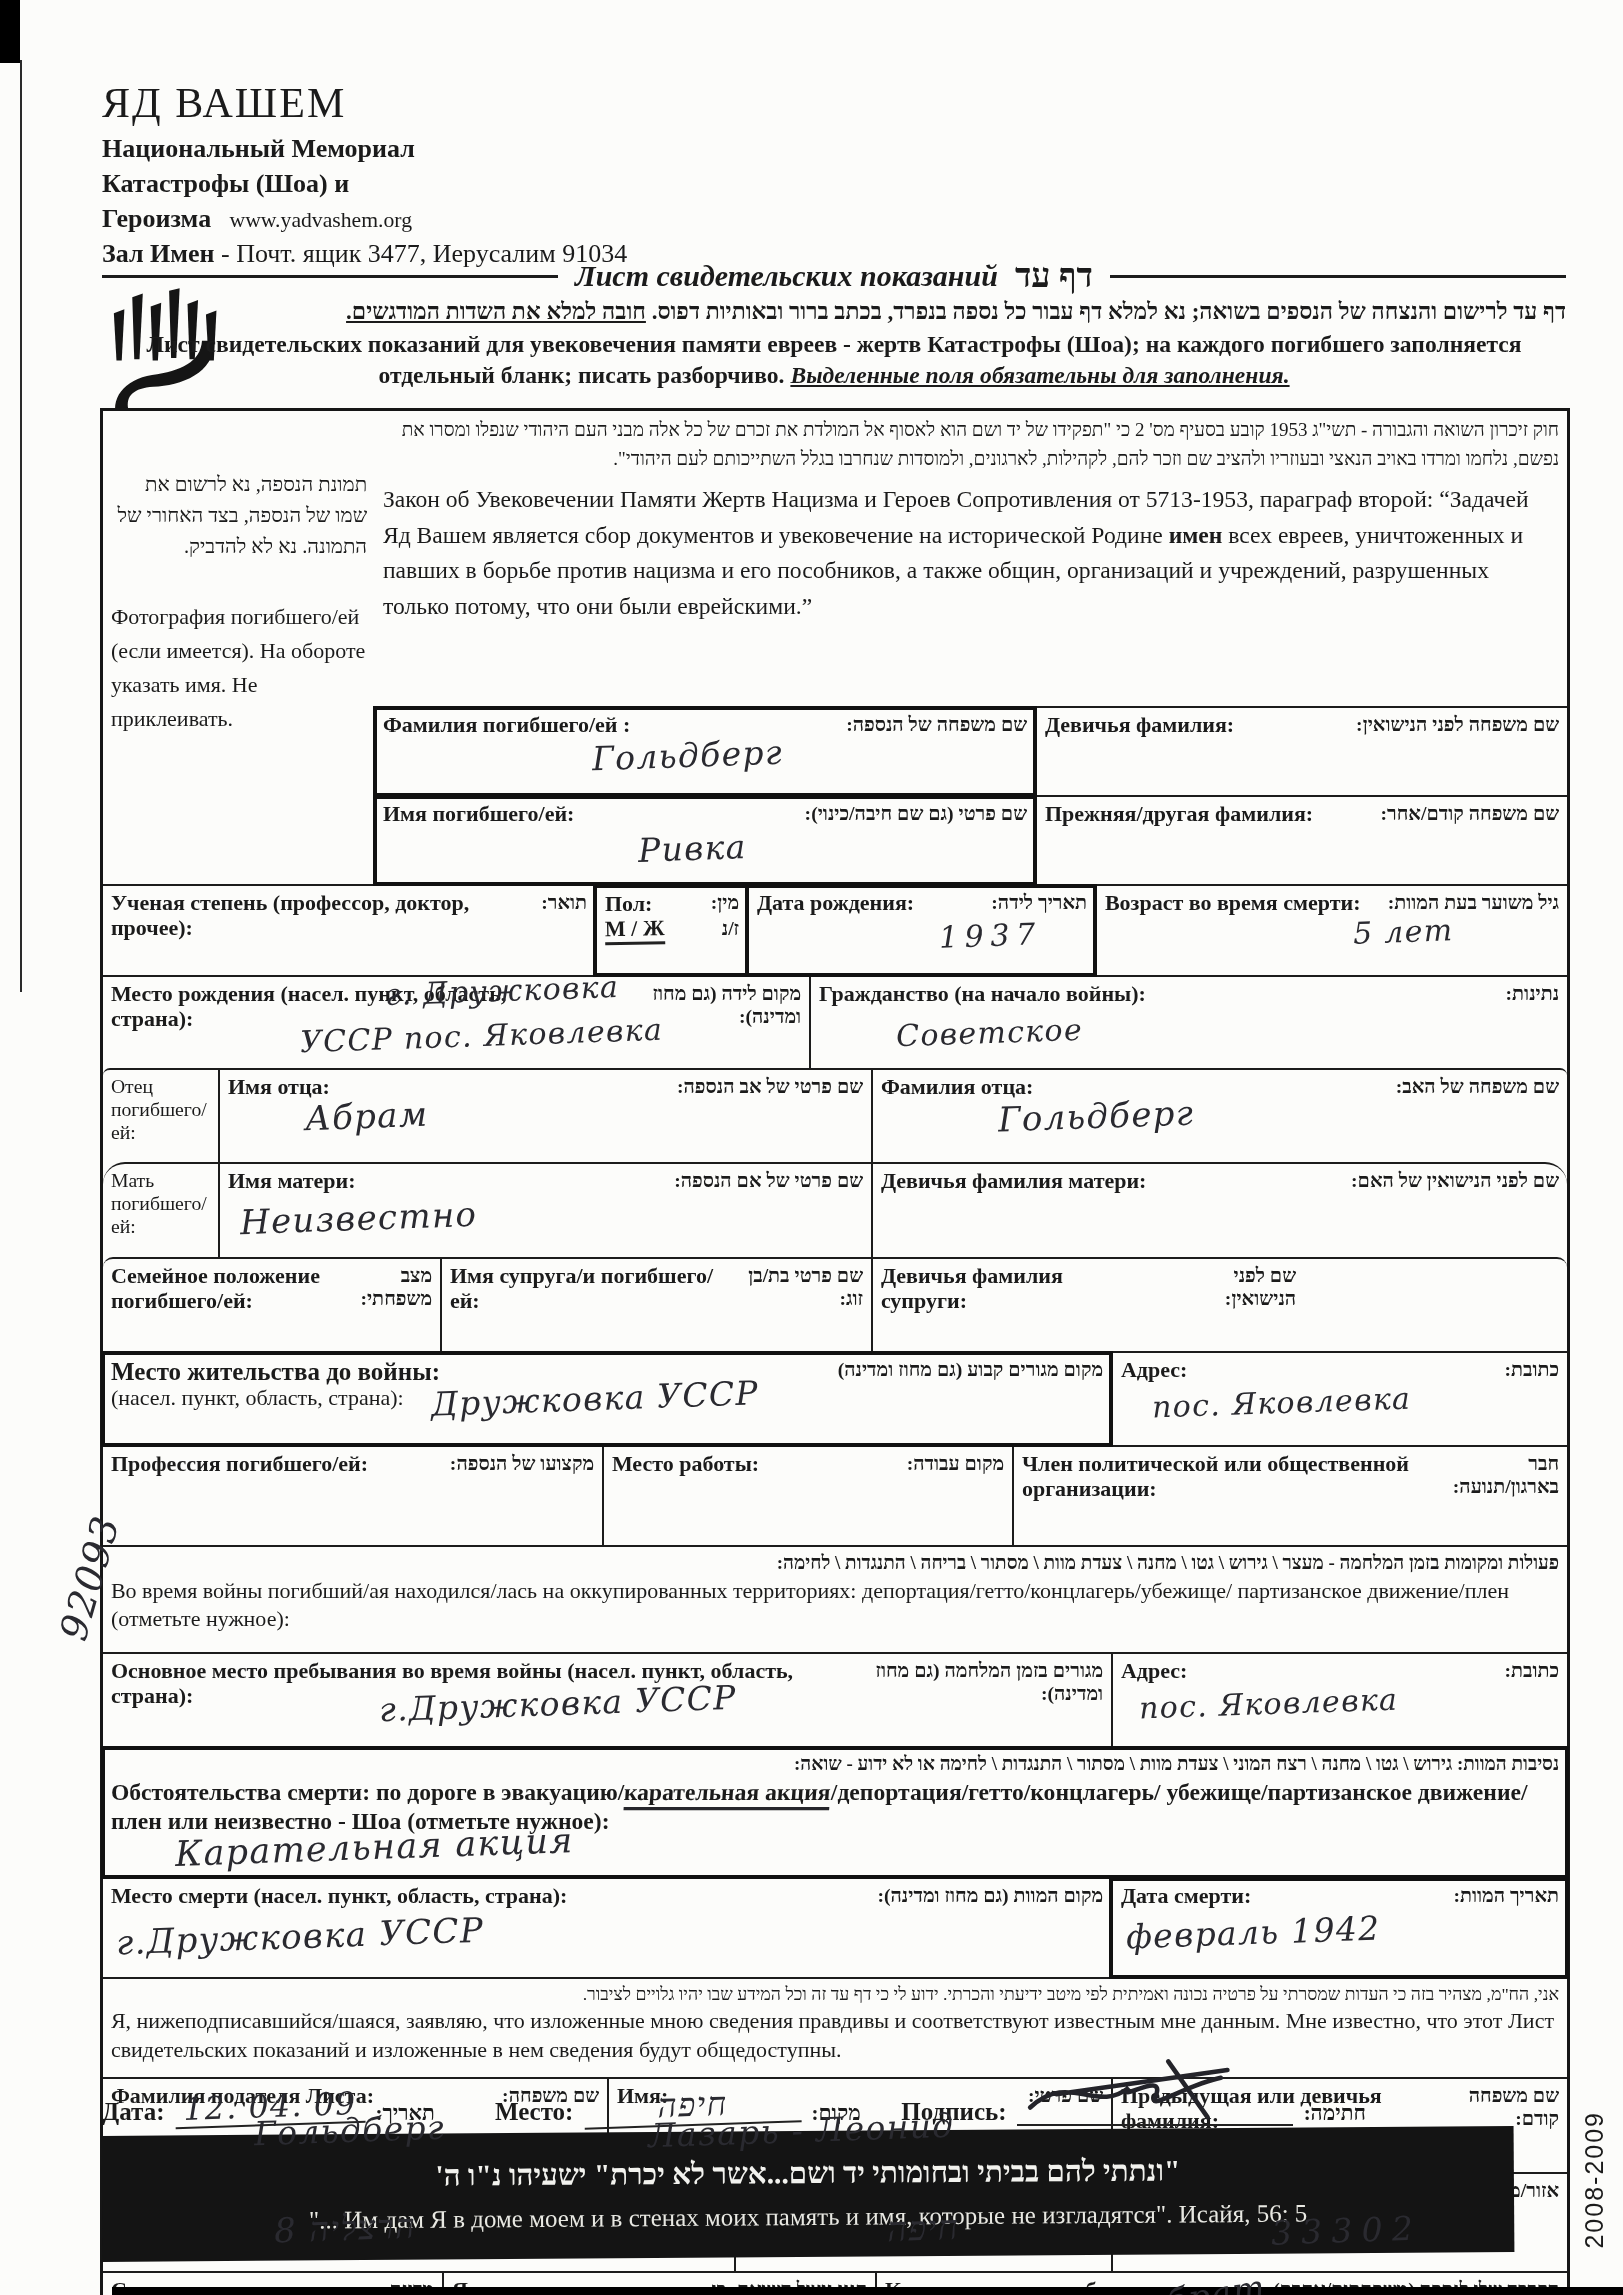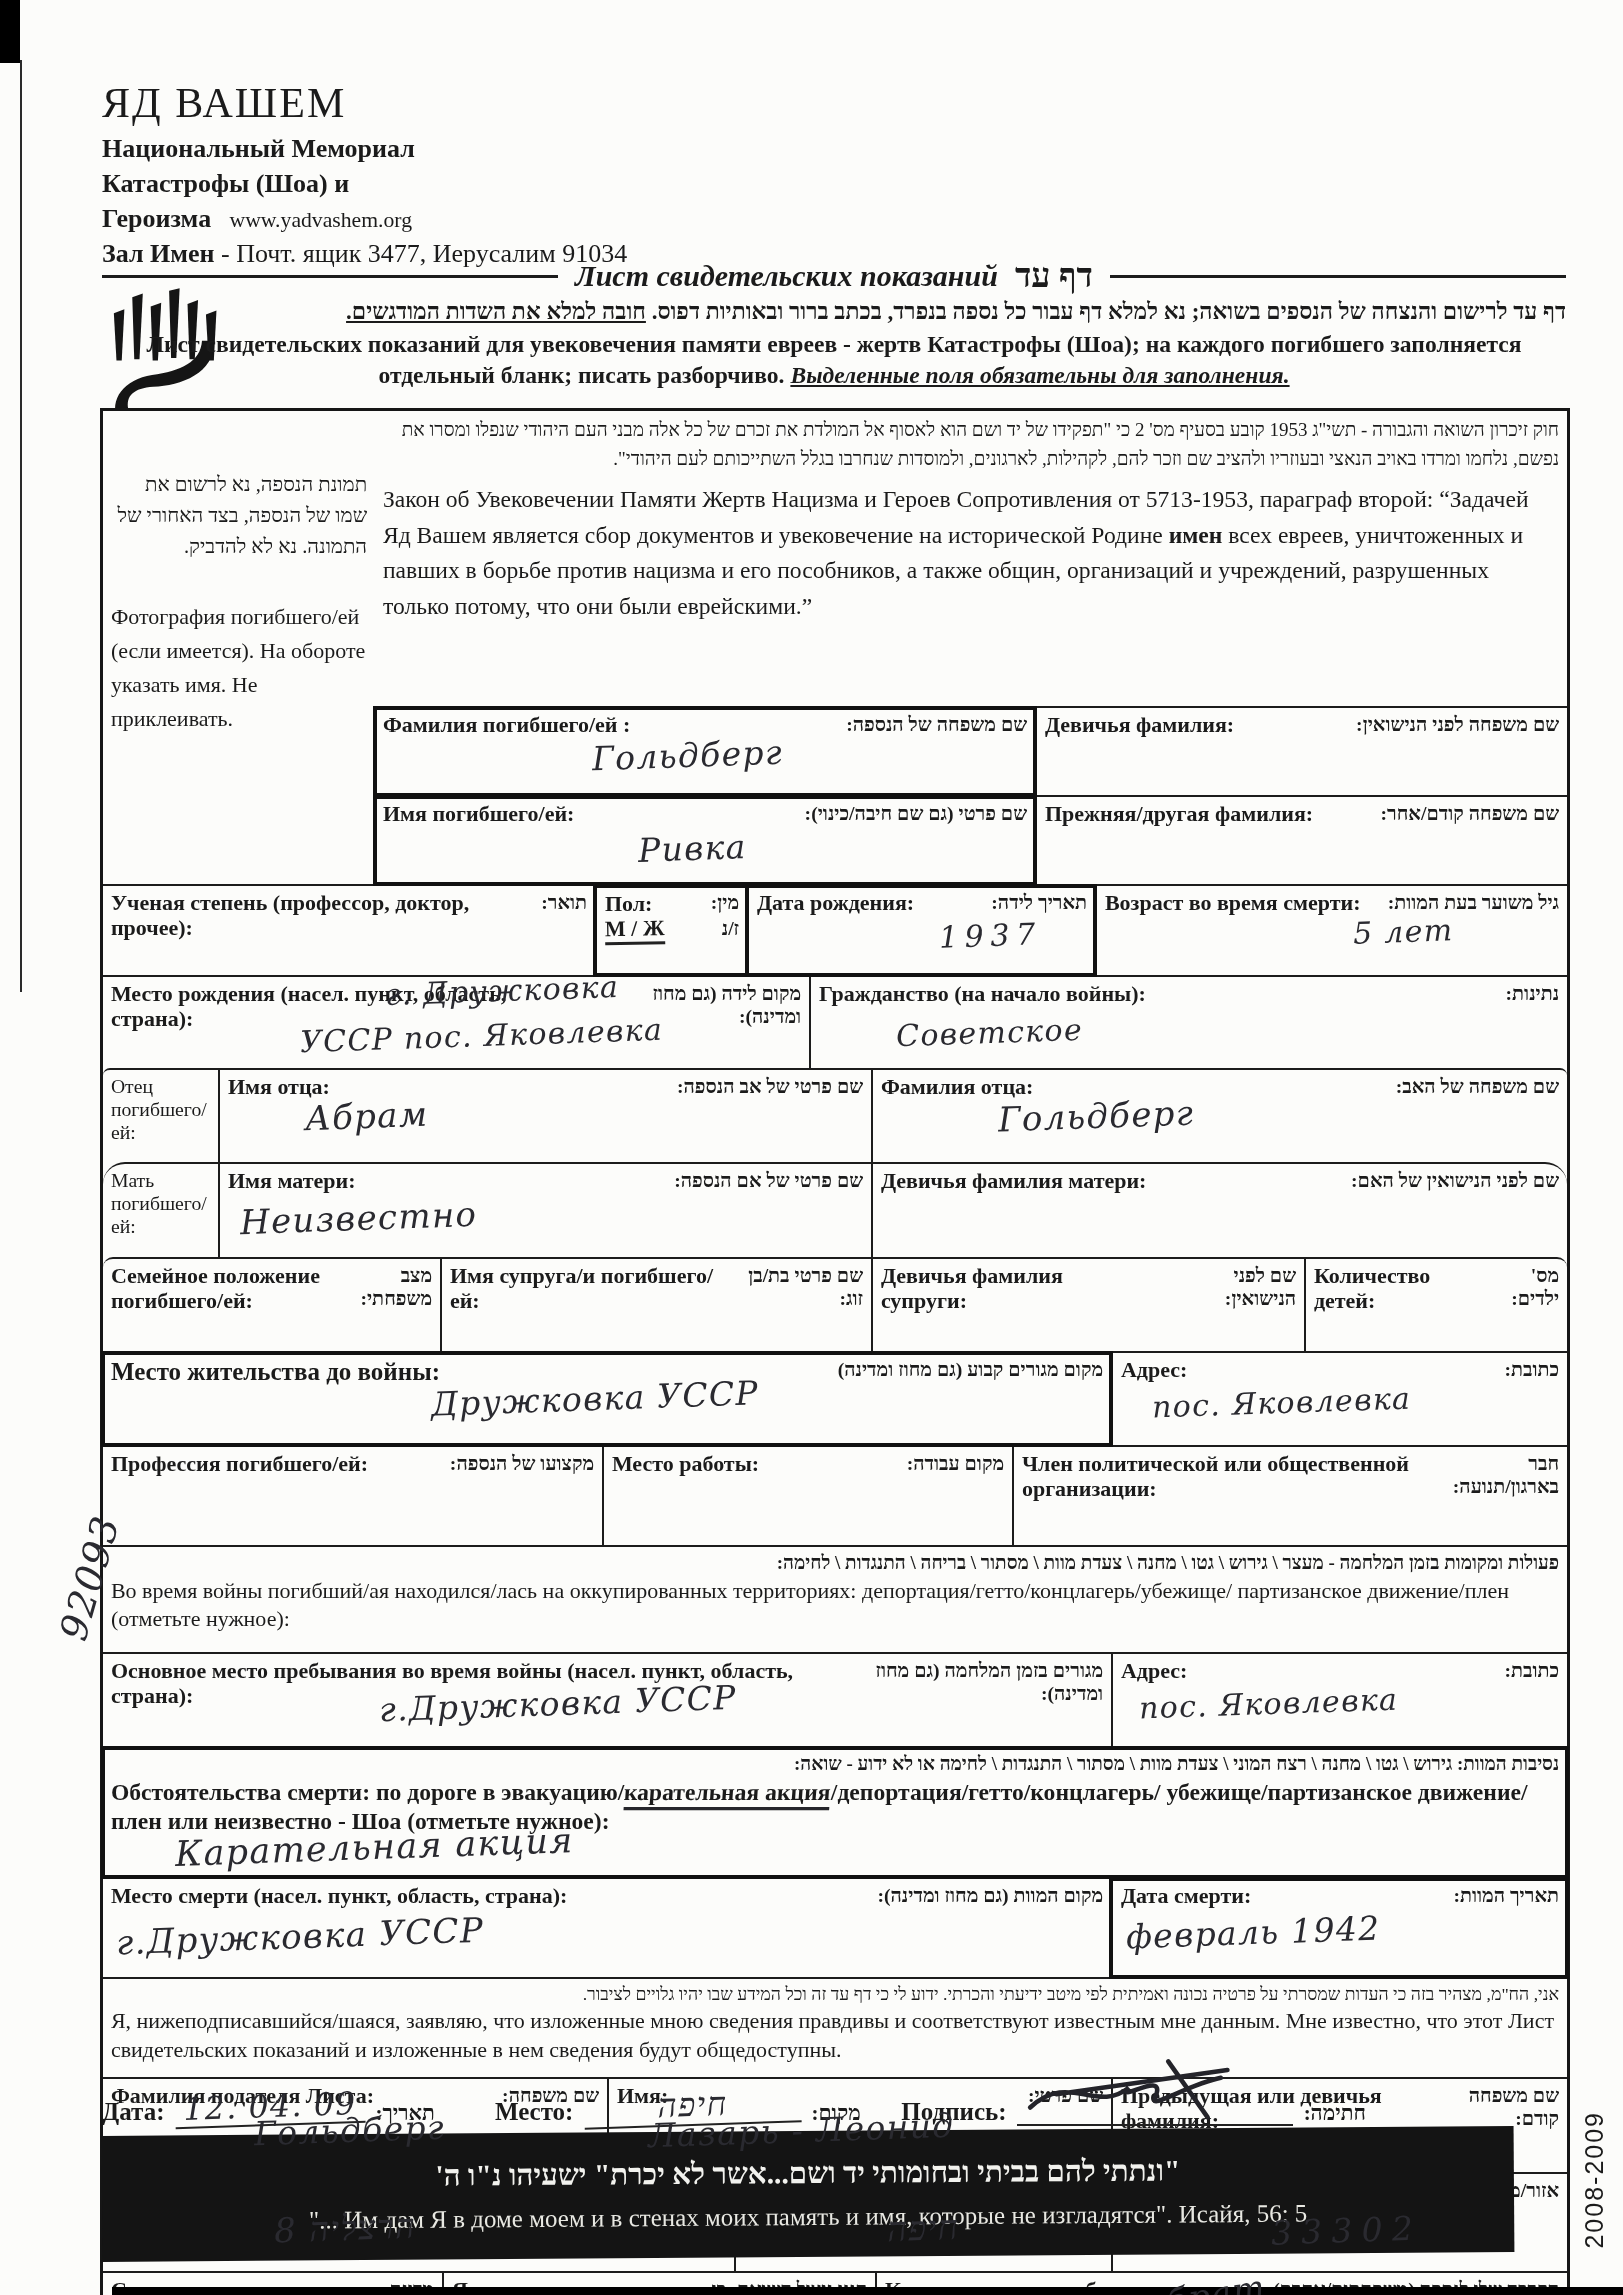--- a/index.html
+++ b/index.html
@@ -261,34 +261,29 @@
             <span class="ru">Имя супруга/и погибшего/ей:</span>
             <span class="he">שם פרטי בת/בן זוג:</span>
           </div>
       </div>
       <div class="c" style="flex:0 0 433px;">
         <div class="lr">
             <span class="ru">Девичья фамилия супруги:</span>
             <span class="he">שם לפני הנישואין:</span>
           </div>
       </div>
-      <div class="c full">
-        <div class="lr">
-            <span class="ru">Количество детей:</span>
-            <span class="he">מס' ילדים:</span>
-          </div>
-      </div>
     </div>
 
     <div class="row" style="height:92px;">
       <div class="c bcell" style="flex:0 0 1008px;">
         <div class="lr">
             <span class="ru" style="font-size:25px;">Место жительства до войны:</span>
             <span class="he">מקום מגורים קבוע (גם מחוז ומדינה)</span>
           </div>
+        <div class="ru norm" style="font-weight:normal;">(насел. пункт, область, страна):</div>
         <span class="hw hw-abs" style="left:328px;top:26px;font-size:33px;">Дружковка УССР</span>
       </div>
       <div class="c full">
         <div class="lr">
             <span class="ru">Адрес:</span>
             <span class="he">כתובת:</span>
           </div>
         <span class="hw hw-abs" style="left:39px;top:31.5px;">пос. Яковлевка</span>
       </div>
     </div>

